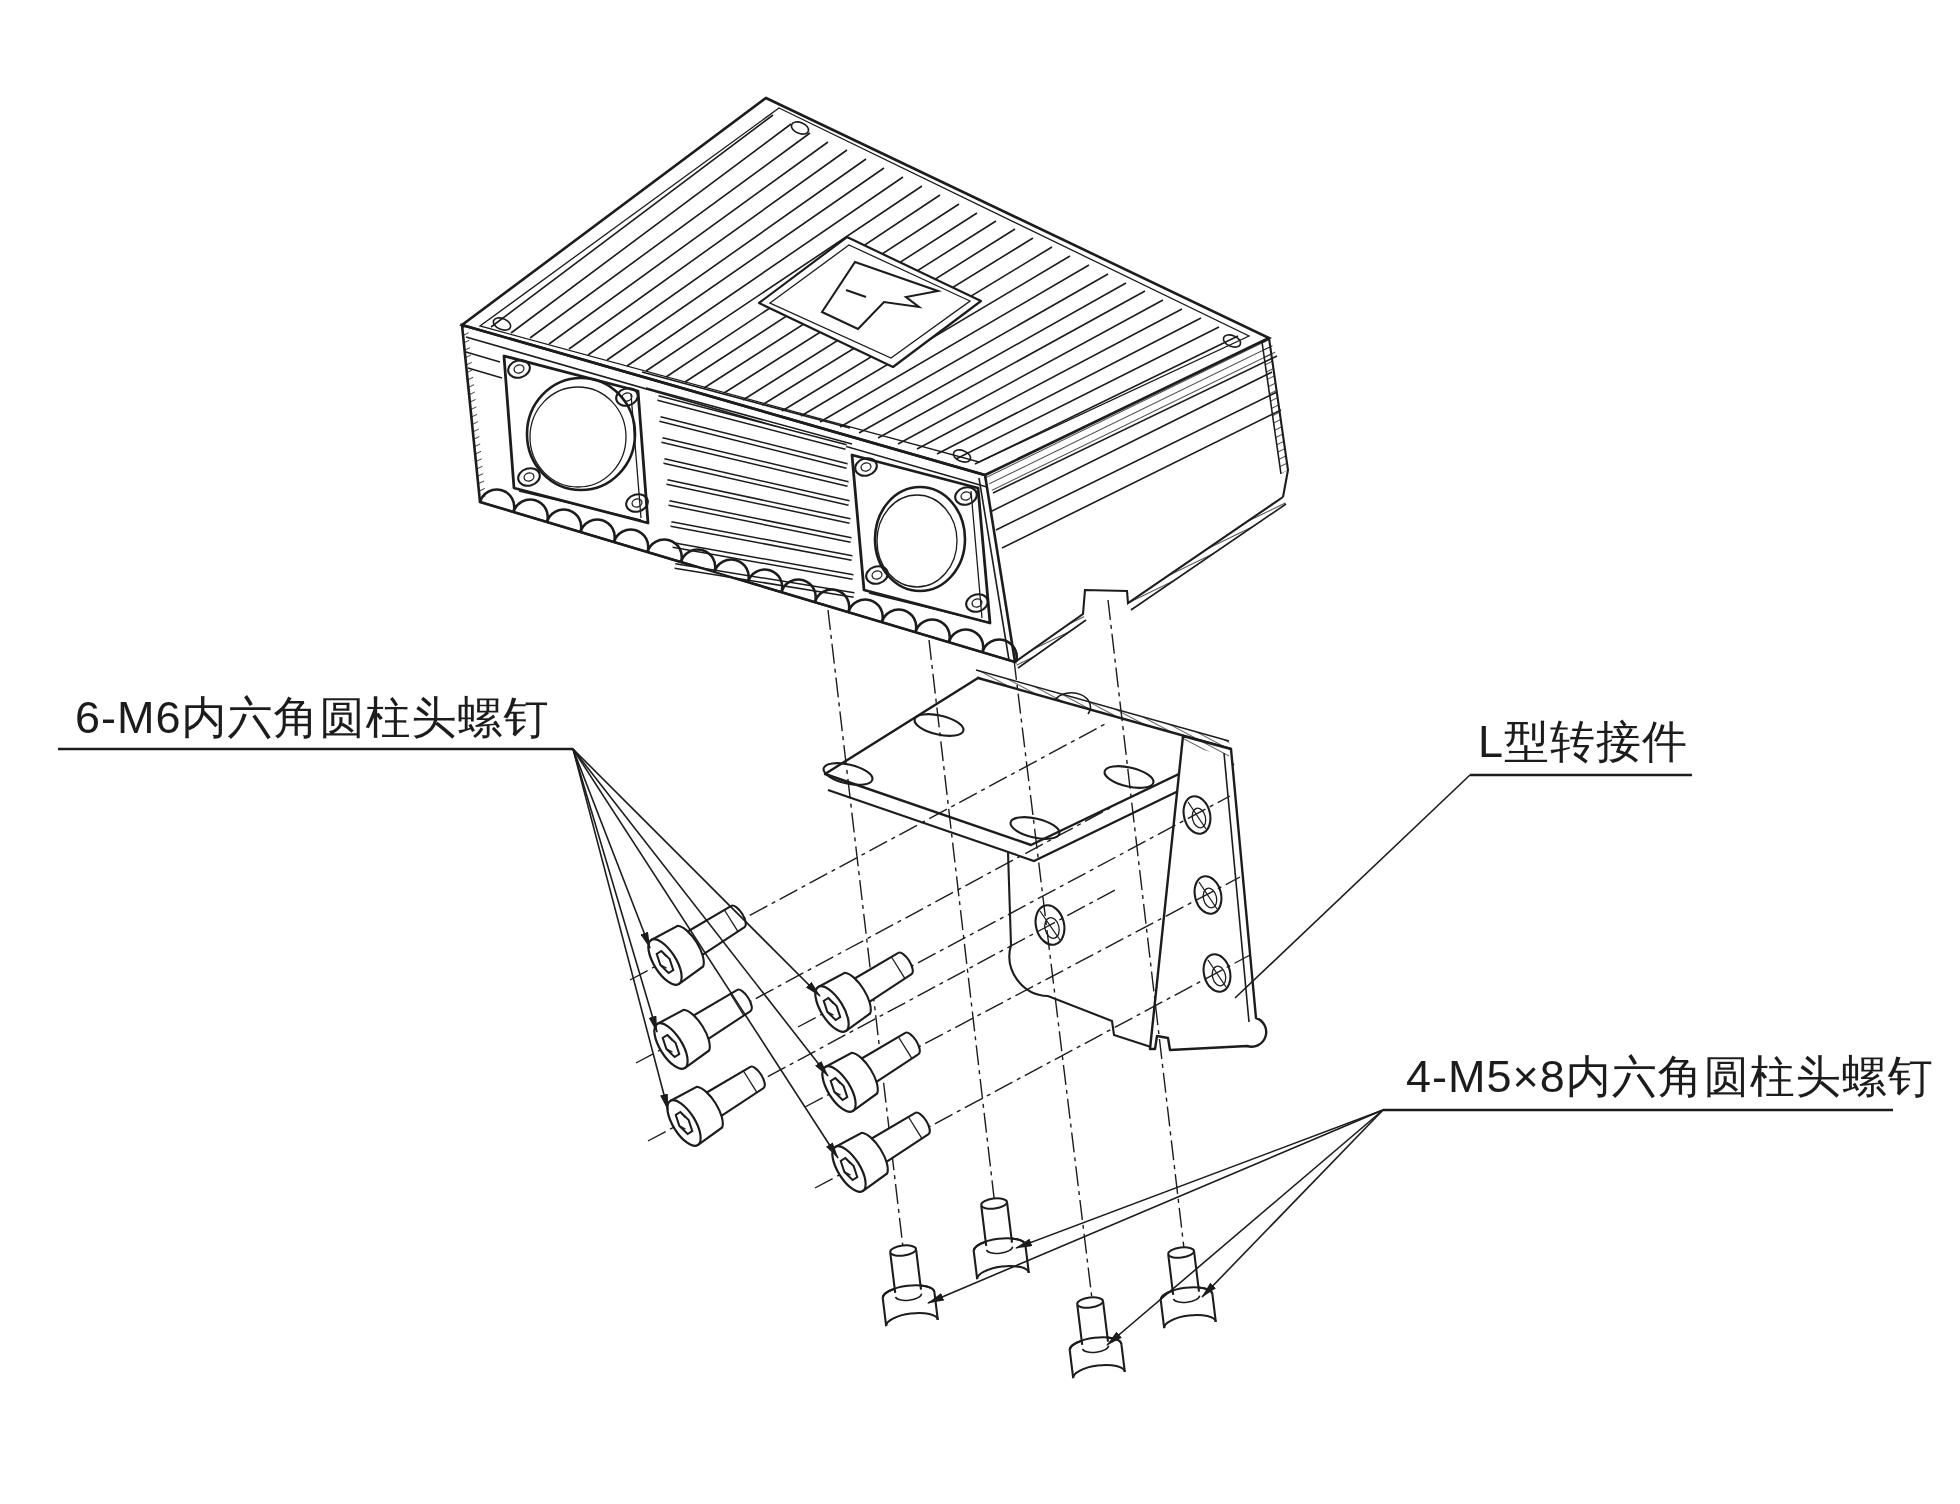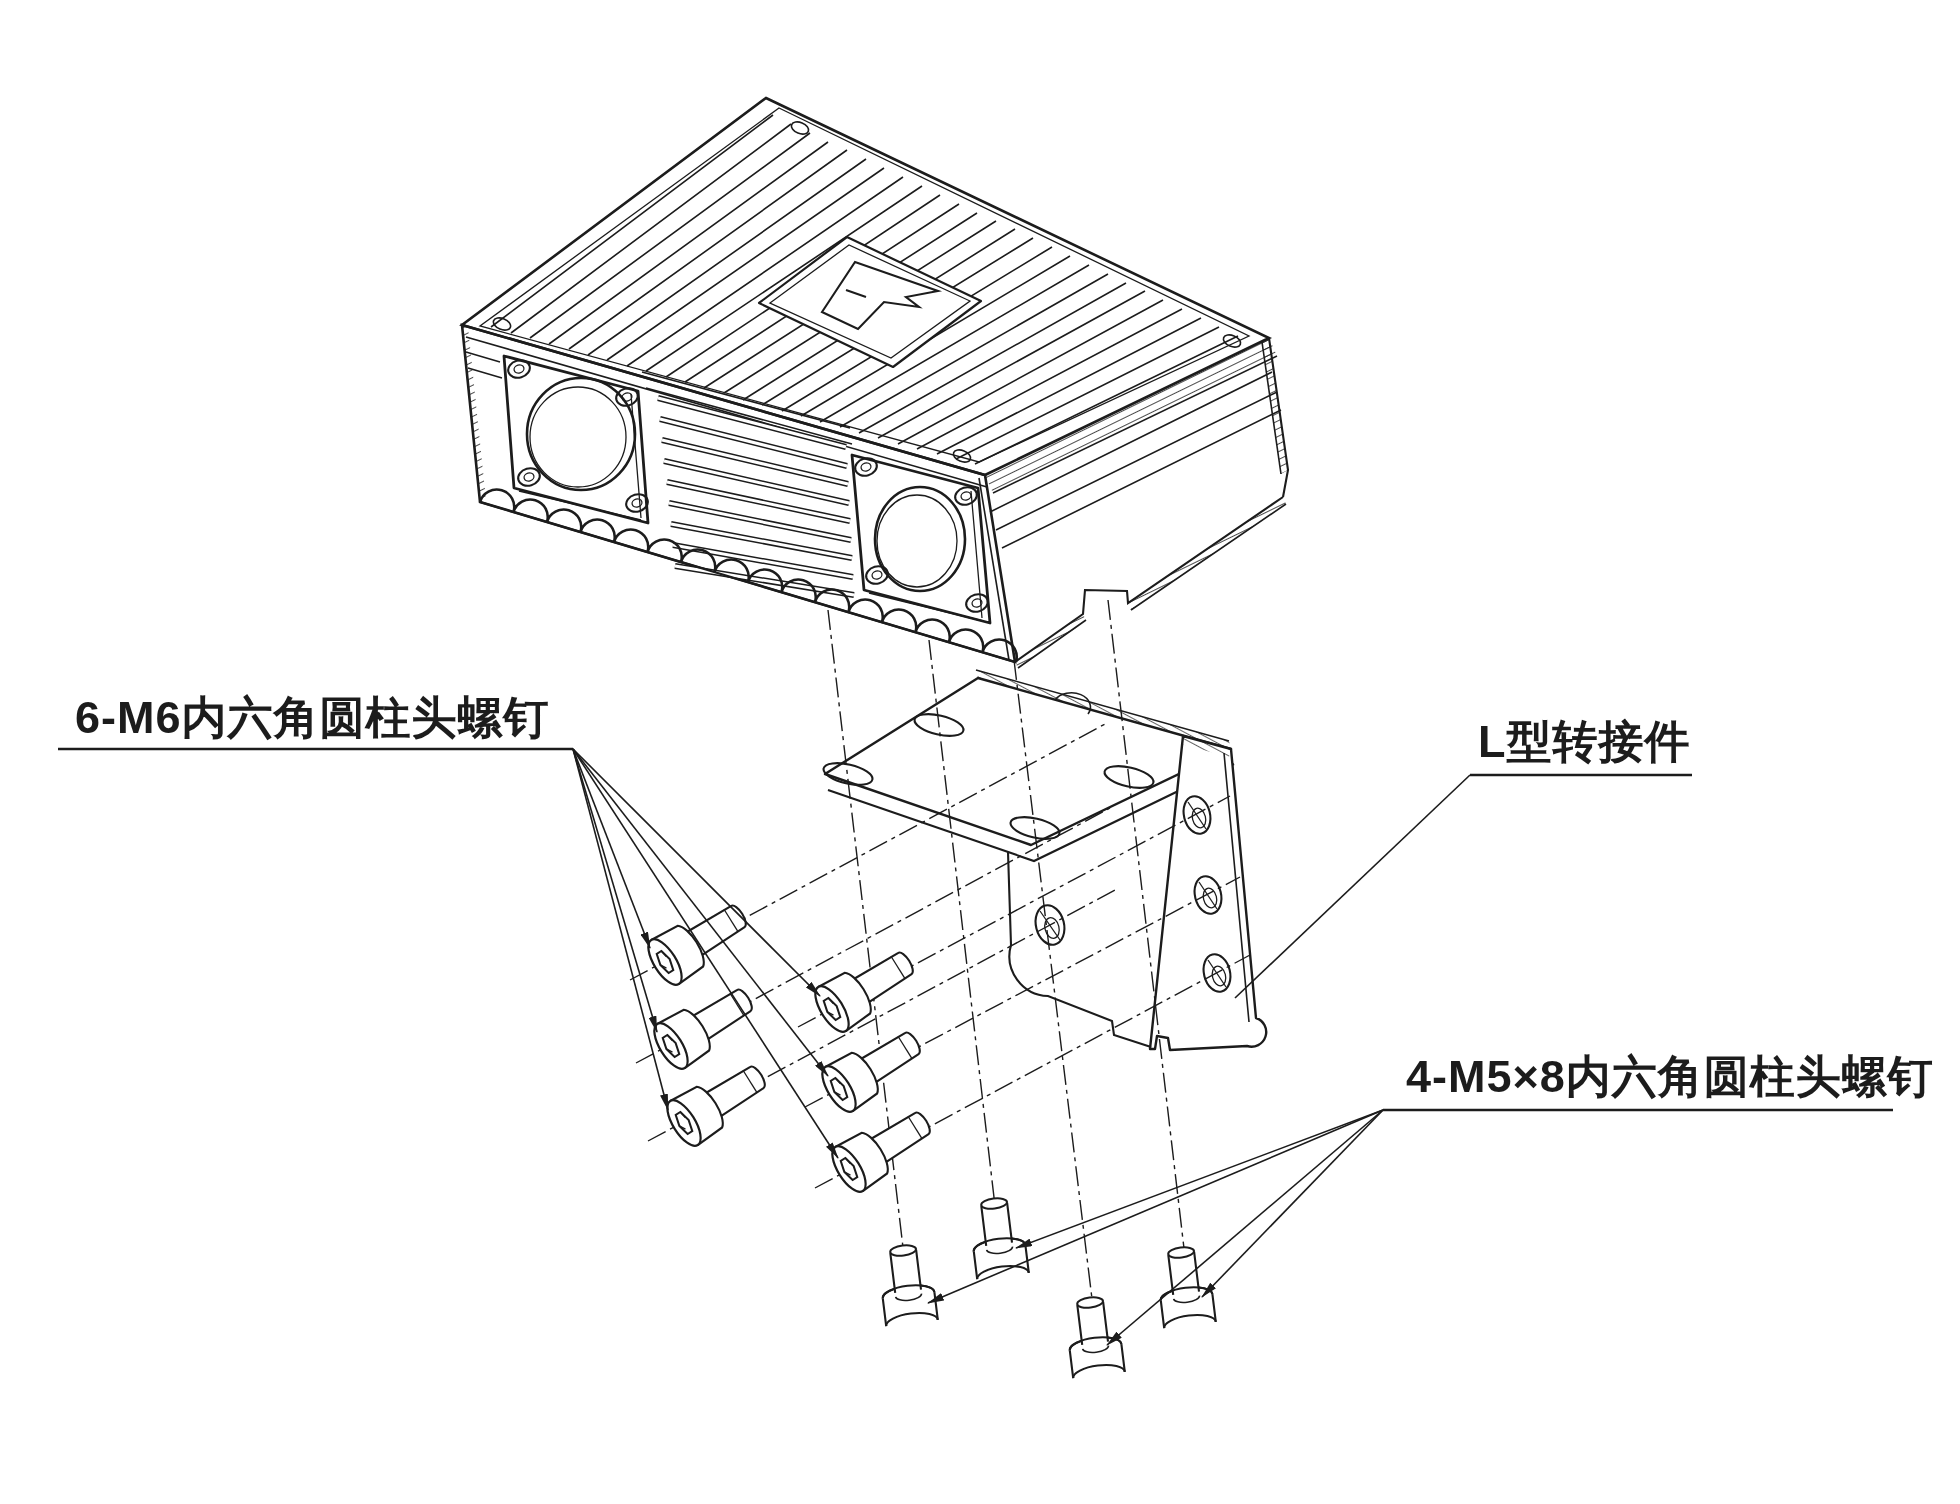--- a/index.html
+++ b/index.html
@@ -1,16 +1,16 @@
 <!DOCTYPE html>
 <html><head>
 <meta charset="utf-8">
 <style>
   html,body{margin:0;padding:0;background:#ffffff;}
-  .stage{width:1960px;height:1504px;position:relative;background:#ffffff;overflow:hidden;font-weight:bold;}
+  .stage{width:1960px;height:1504px;position:relative;background:#ffffff;overflow:hidden;}
   svg{display:block;}
   .lbl{font-family:"Liberation Sans","DejaVu Sans",sans-serif;font-size:45px;fill:#1c1c1c;letter-spacing:1px;}
   .ln{stroke:#1c1c1c;fill:none;}
   .w1{stroke-width:1.3;} .w15{stroke-width:1.6;} .w2{stroke-width:2.1;} .w25{stroke-width:2.6;}
   .cl{stroke:#1c1c1c;fill:none;stroke-width:1.4;stroke-dasharray:20 5 4 5;}
   .fw{fill:#ffffff;stroke:none;}
   .fwl{fill:#ffffff;stroke:#1c1c1c;}
 </style>
 </head>
 <body>

